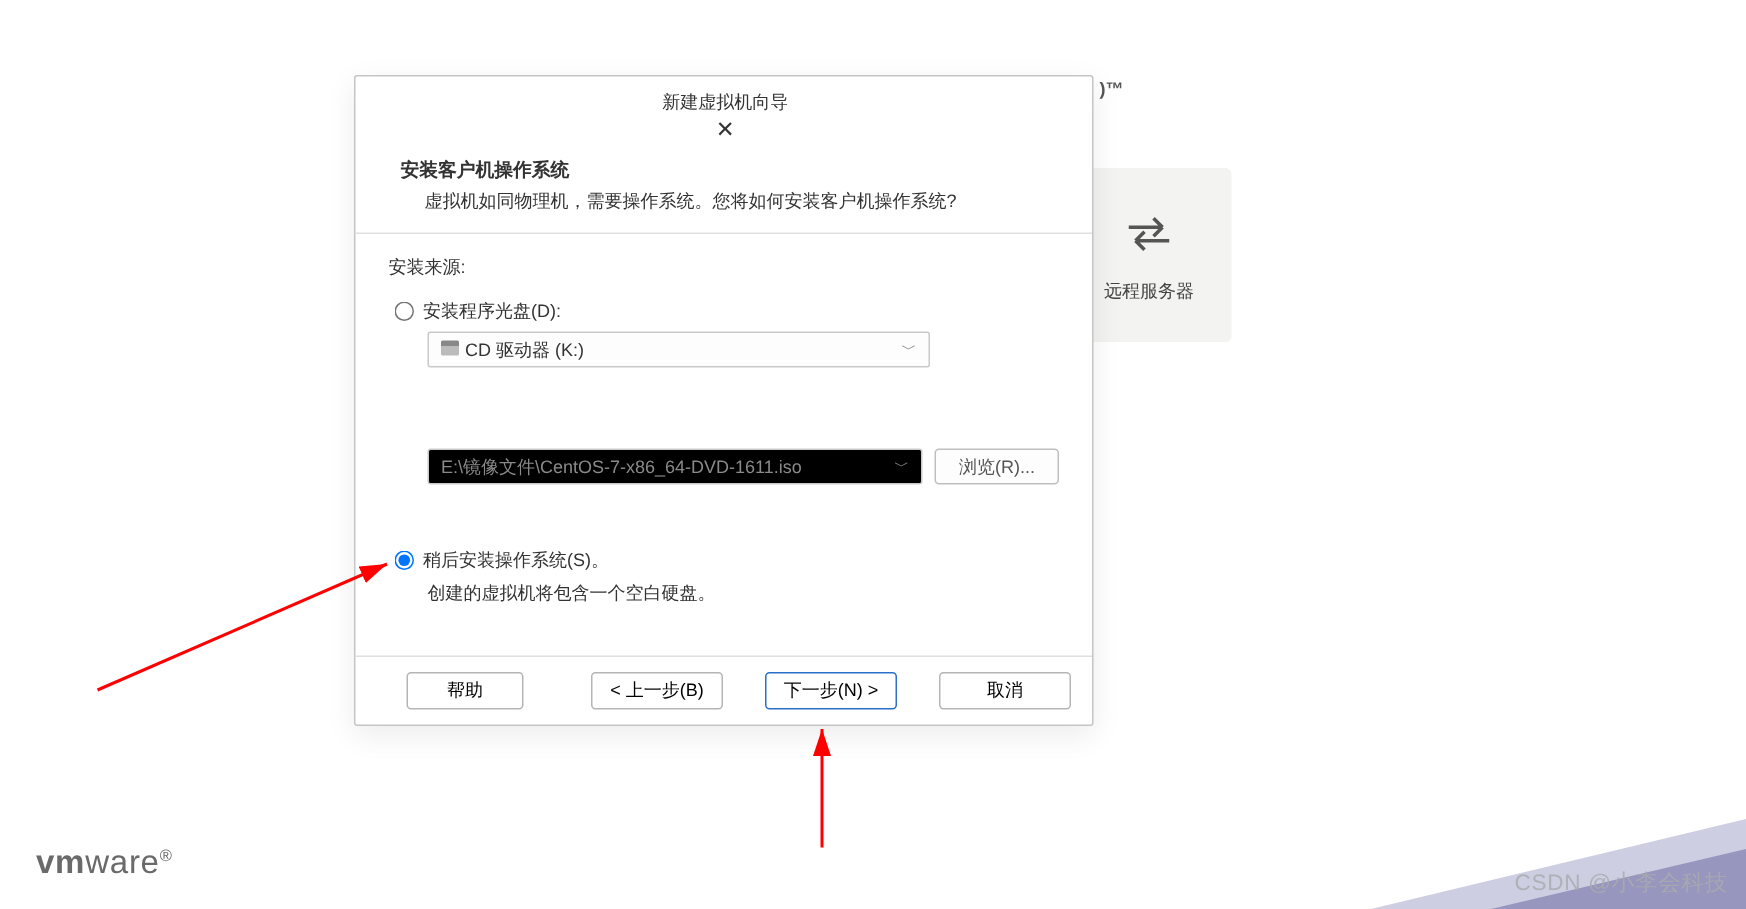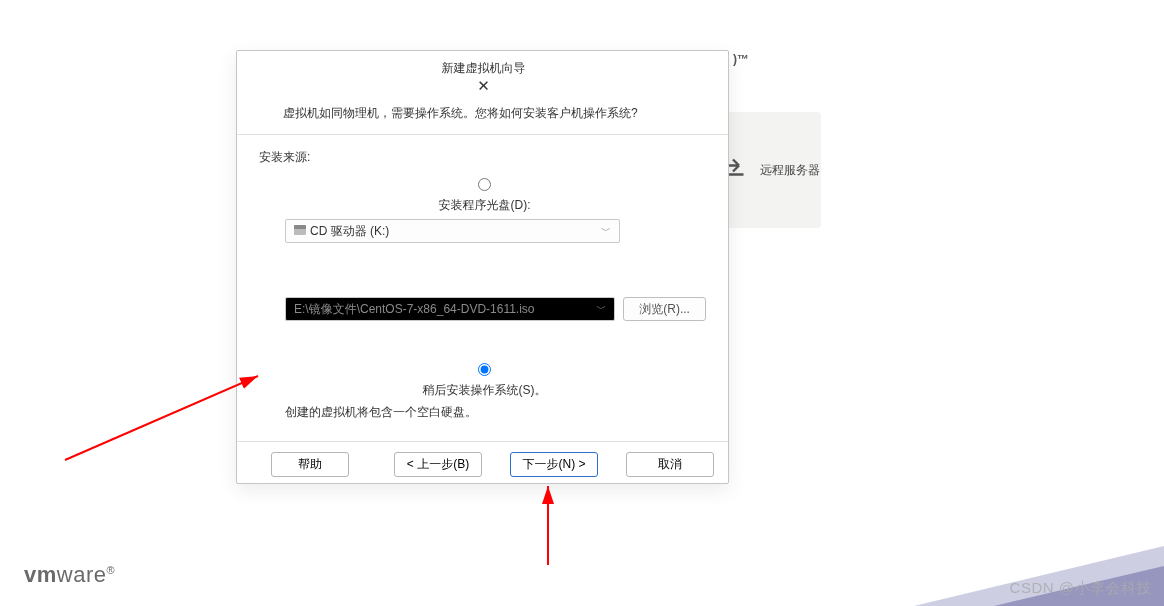--- a/index.html
+++ b/index.html
@@ -16,21 +16,21 @@
     
     .bg-card {
       position: absolute;
       top: 112px;
       right: 343px;
       width: 110px;
       height: 116px;
       background: #f3f3f1;
       border-radius: 4px;
       display: flex;
-      flex-direction: row;
+      flex-direction: column;
       align-items: center;
       justify-content: center;
       gap: 12px;
       color: #444;
     }
     .bg-card svg { width: 36px; height: 36px; }
     .tm-mark {
       position: absolute;
       top: 52px;
       left: 733px;
@@ -66,21 +66,21 @@
       border-bottom: 1px solid #e0e0e0;
     }
     .dlg-header-title { font-weight: bold; font-size: 12.5px; margin-bottom: 4px; }
     .dlg-header-sub { padding-left: 16px; font-size: 12px; }
     .dlg-body {
       flex: 1;
       padding: 14px 22px 10px 22px;
     }
     .src-label { margin-bottom: 12px; }
     .opt { margin-bottom: 10px; }
-    .radio-row { display: flex; align-items: center; gap: 6px; padding-left: 4px; margin-bottom: 5px; flex-direction: column; }
+    .radio-row { display: flex; align-items: center; gap: 6px; padding-left: 4px; margin-bottom: 5px; }
     .radio-row input[type="radio"] { width: 13px; height: 13px; }
     .combo {
       margin-left: 26px;
       width: 335px;
       height: 24px;
       border: 1px solid #c9c9c9;
       border-radius: 2px;
       display: flex;
       align-items: center;
       justify-content: space-between;
@@ -164,20 +164,21 @@
   </svg>
   <span>远程服务器</span>
 </div>
 
 <div class="dialog">
   <div class="dlg-title">
     <span>新建虚拟机向导</span>
     <span class="close-x">✕</span>
   </div>
   <div class="dlg-header">
+    <div class="dlg-header-title">安装客户机操作系统</div>
     <div class="dlg-header-sub">虚拟机如同物理机，需要操作系统。您将如何安装客户机操作系统?</div>
   </div>
   <div class="dlg-body">
     <div class="src-label">安装来源:</div>
 
     <div class="opt">
       <label class="radio-row">
         <input type="radio" name="src" style="">
         <span>安装程序光盘(D):</span>
       </label>

